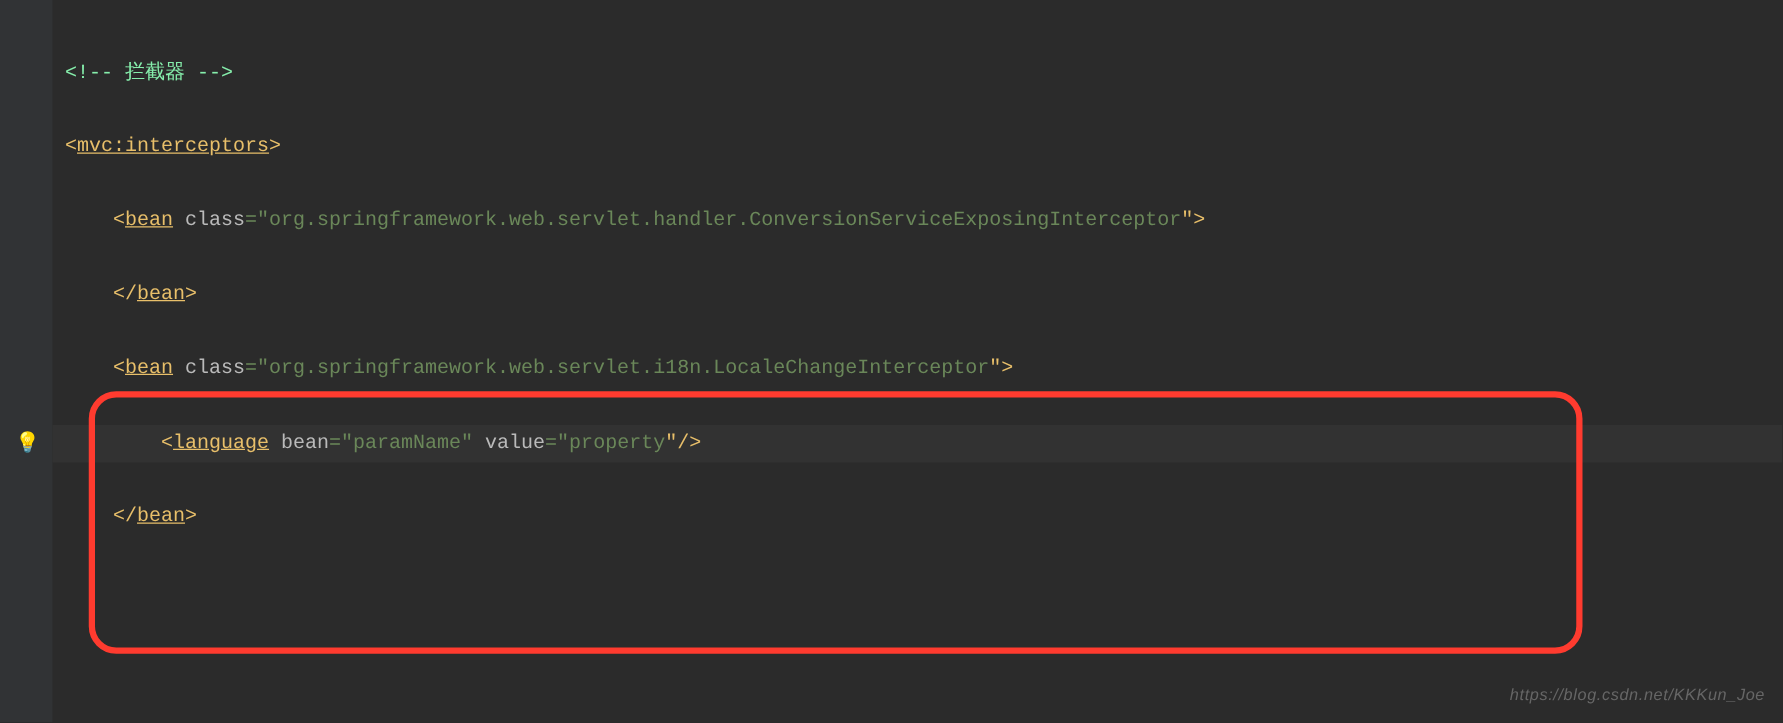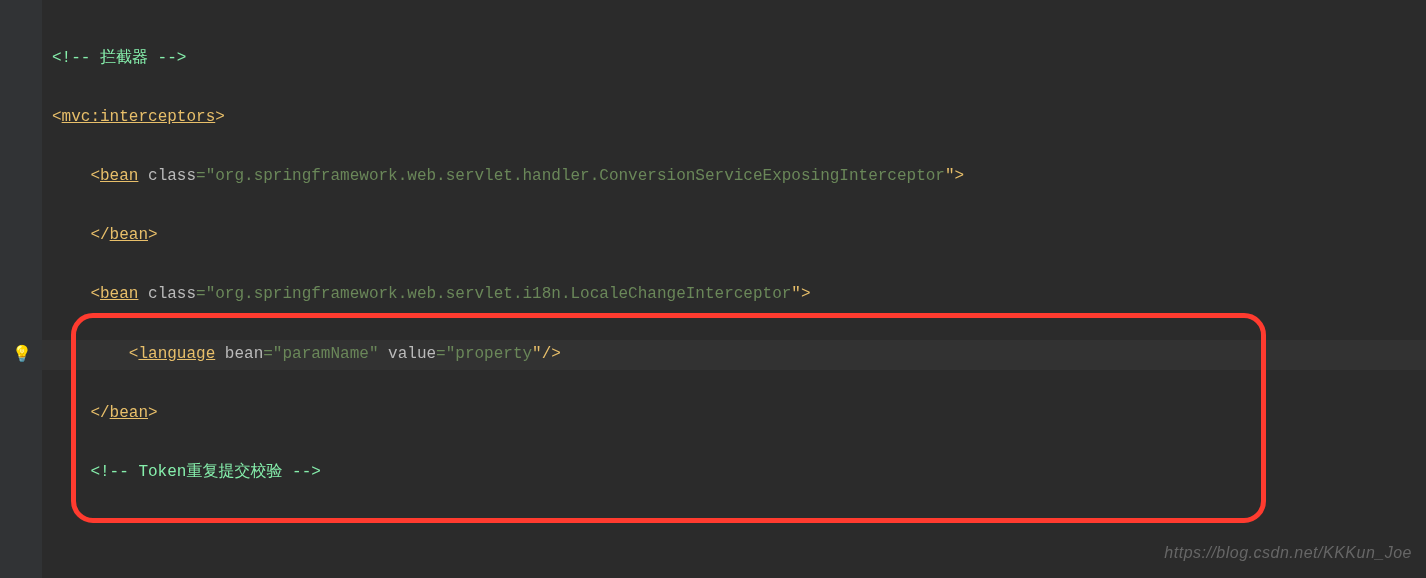--- a/index.html
+++ b/index.html
@@ -60,41 +60,40 @@
     border-radius: 22px;
     pointer-events: none;
     z-index: 5;
   }
   .watermark {
     position: absolute;
     right: 14px;
     bottom: 10px;
     color: #666666;
     font-family: Arial, sans-serif;
-    font-size: 16px;
+    font-size: 13px;
     font-style: italic;
     letter-spacing: 0.5px;
   }
 </style>
 </head>
 <body>
 
 <div class="gutter"></div>
 <div class="bulb">💡</div>
 <div class="current-line"></div>
 
 <div class="code">
 <span class="cl"><span class="c-comment">&lt;!-- 拦截器 --&gt;</span></span>
 <span class="cl"><span class="c-punc">&lt;</span><span class="c-tag">mvc:interceptors</span><span class="c-punc">&gt;</span></span>
 <span class="cl"><span class="c-punc">    &lt;</span><span class="c-tag">bean</span><span> </span><span class="c-attr">class</span><span class="c-val">="</span><span class="c-val">org.springframework.web.servlet.handler.ConversionServiceExposingInterceptor</span><span class="c-punc">"&gt;</span></span>
 <span class="cl"><span class="c-punc">    &lt;/</span><span class="c-tag">bean</span><span class="c-punc">&gt;</span></span>
 <span class="cl"><span class="c-punc">    &lt;</span><span class="c-tag">bean</span><span> </span><span class="c-attr">class</span><span class="c-val">="</span><span class="c-val">org.springframework.web.servlet.i18n.LocaleChangeInterceptor</span><span class="c-punc">"&gt;</span></span>
 <span class="cl"><span class="c-punc">        &lt;</span><span class="c-tag">language</span><span> </span><span class="c-attr">bean</span><span class="c-val">="</span><span class="c-val">paramName</span><span class="c-val">" </span><span class="c-attr">value</span><span class="c-val">="</span><span class="c-val">property</span><span class="c-punc">"/&gt;</span></span>
 <span class="cl"><span class="c-punc">    &lt;/</span><span class="c-tag">bean</span><span class="c-punc">&gt;</span></span>
-<span class="cl"><span class="c-comment">    &lt;!-- Token重复提交校验 --&gt;</span></span>
 <span class="cl">    </span>
 
 
 
 
 
 
 
 
 </div>

